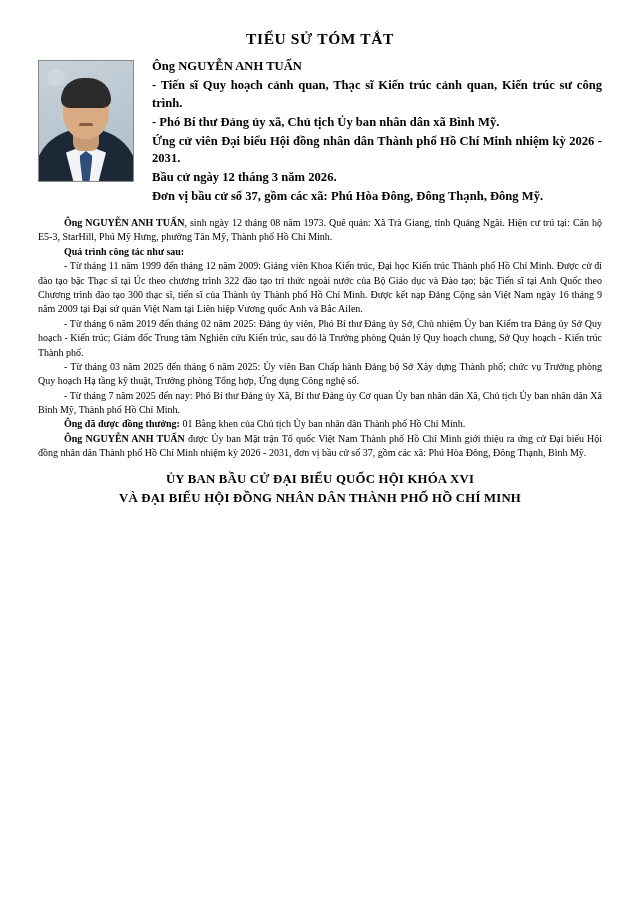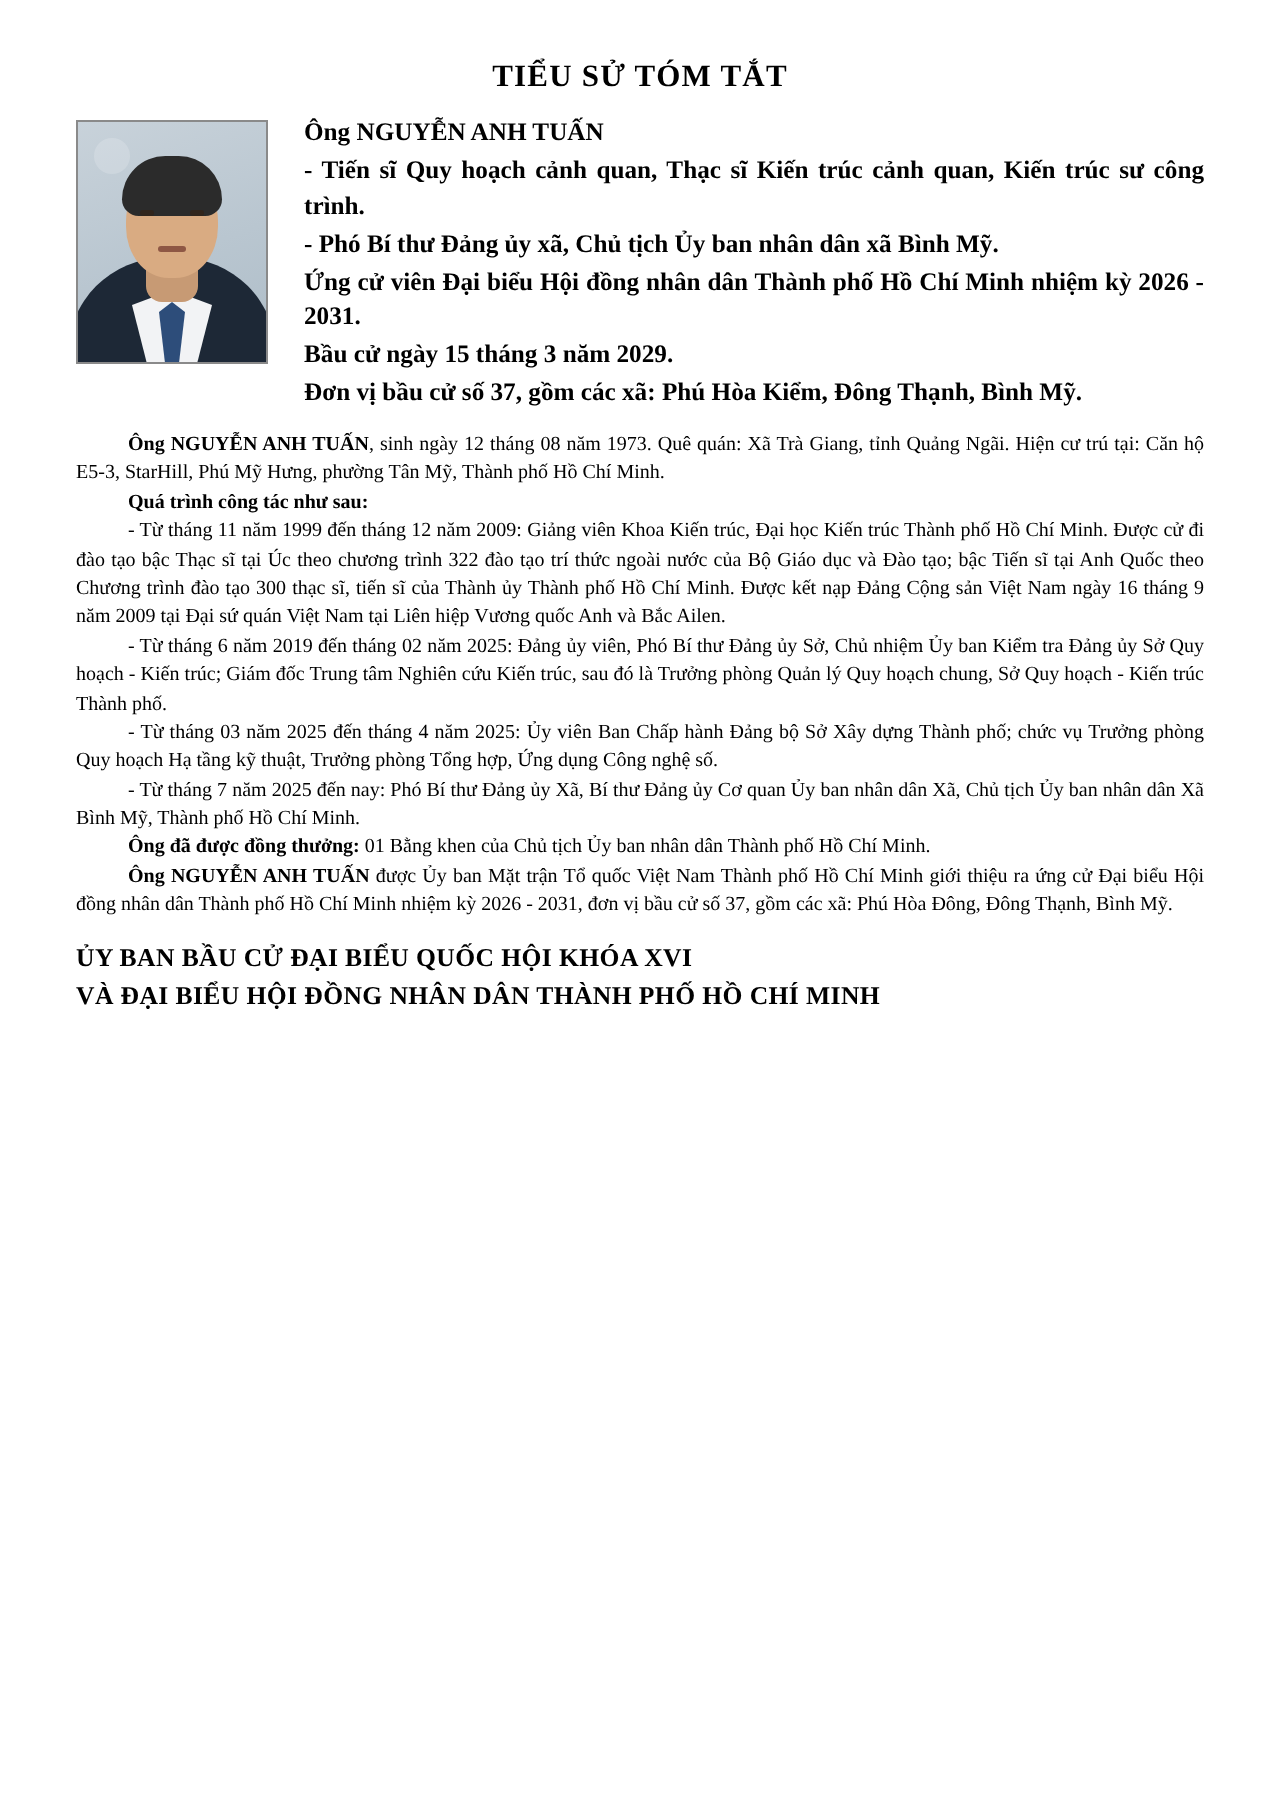--- a/index.html
+++ b/index.html
@@ -158,20 +158,21 @@
     line-height: 1.44;
     text-align: justify;
   }
   .body-text p {
     margin: 0;
     text-indent: 26px;
   }
   b { font-weight: bold; }
   .footer {
     margin-top: 9px;
+    text-align: center;
     font-size: 12.8px;
     font-weight: bold;
     line-height: 1.48;
   }
   .footer div { letter-spacing: 0.2px; }
 </style>
 </head>
 <body>
 
 <div class="page">
@@ -194,38 +195,38 @@
         <div class="ph-eye r"></div>
         <div class="ph-mouth"></div>
       </div>
     </div>
 
     <div class="summary">
       <p>Ông NGUYỄN ANH TUẤN</p>
       <p>- Tiến sĩ Quy hoạch cảnh quan, Thạc sĩ Kiến trúc cảnh quan, Kiến trúc sư công trình.</p>
       <p>- Phó Bí thư Đảng ủy xã, Chủ tịch Ủy ban nhân dân xã Bình Mỹ.</p>
       <p>Ứng cử viên Đại biểu Hội đồng nhân dân Thành phố Hồ Chí Minh nhiệm kỳ 2026 - 2031.</p>
-      <p>Bầu cử ngày 15 tháng 3 năm 2029.</p>
-      <p>Đơn vị bầu cử số 37, gồm các xã: Phú Hòa Kiểm, Đông Thạnh, Bình Mỹ.</p>
+      <p>Bầu cử ngày 12 tháng 3 năm 2026.</p>
+      <p>Đơn vị bầu cử số 37, gồm các xã: Phú Hòa Đông, Đông Thạnh, Đông Mỹ.</p>
     </div>
 
   </div>
 
   <div class="body-text">
 
     <p><b>Ông NGUYỄN ANH TUẤN</b><span>, sinh ngày 12 tháng 08 năm 1973. Quê quán: Xã Trà Giang, tỉnh Quảng Ngãi. Hiện cư trú tại: Căn hộ E5-3, StarHill, Phú Mỹ Hưng, phường Tân Mỹ, Thành phố Hồ Chí Minh.</span></p>
 
     <p><b>Quá trình công tác như sau:</b><span></span></p>
 
     <p><span>- Từ tháng 11 năm 1999 đến tháng 12 năm 2009: Giảng viên Khoa Kiến trúc, Đại học Kiến trúc Thành phố Hồ Chí Minh. Được cử đi đào tạo bậc Thạc sĩ tại Úc theo chương trình 322 đào tạo trí thức ngoài nước của Bộ Giáo dục và Đào tạo; bậc Tiến sĩ tại Anh Quốc theo Chương trình đào tạo 300 thạc sĩ, tiến sĩ của Thành ủy Thành phố Hồ Chí Minh. Được kết nạp Đảng Cộng sản Việt Nam ngày 16 tháng 9 năm 2009 tại Đại sứ quán Việt Nam tại Liên hiệp Vương quốc Anh và Bắc Ailen.</span></p>
 
 
     <p><span>- Từ tháng 6 năm 2019 đến tháng 02 năm 2025: Đảng ủy viên, Phó Bí thư  Đảng ủy Sở, Chủ nhiệm Ủy ban Kiểm tra Đảng ủy Sở Quy hoạch - Kiến trúc; Giám đốc Trung tâm Nghiên cứu Kiến trúc, sau đó là Trưởng phòng Quản lý Quy hoạch chung, Sở Quy hoạch - Kiến trúc Thành phố.</span></p>
 
-    <p><span>- Từ tháng 03 năm 2025 đến tháng 4 năm 2025: Ủy viên Ban Chấp hành Đảng bộ Sở Xây dựng Thành phố; chức vụ Trưởng phòng Quy hoạch Hạ tầng kỹ thuật, Trưởng phòng Tổng hợp, Ứng dụng Công nghệ số.</span></p>
+    <p><span>- Từ tháng 03 năm 2025 đến tháng 6 năm 2025: Ủy viên Ban Chấp hành Đảng bộ Sở Xây dựng Thành phố; chức vụ Trưởng phòng Quy hoạch Hạ tầng kỹ thuật, Trưởng phòng Tổng hợp, Ứng dụng Công nghệ số.</span></p>
 
     <p><span>- Từ tháng 7 năm 2025 đến nay: Phó Bí thư Đảng ủy Xã, Bí thư Đảng ủy Cơ quan Ủy ban nhân dân Xã, Chủ tịch Ủy ban nhân dân Xã Bình Mỹ, Thành phố Hồ Chí Minh.</span></p>
 
     <p><b>Ông đã được đồng thưởng:</b><span> 01 Bằng khen của Chủ tịch Ủy ban nhân dân Thành phố Hồ Chí Minh.</span></p>
 
     <p><b>Ông NGUYỄN ANH TUẤN</b><span> được Ủy ban Mặt trận Tổ quốc Việt Nam Thành phố Hồ Chí Minh giới thiệu ra ứng cử Đại biểu Hội đồng nhân dân Thành phố Hồ Chí Minh nhiệm kỳ 2026 - 2031, đơn vị bầu cử số 37, gồm các xã: Phú Hòa Đông, Đông Thạnh, Bình Mỹ.</span></p>
 
   </div>
 
   <div class="footer">

